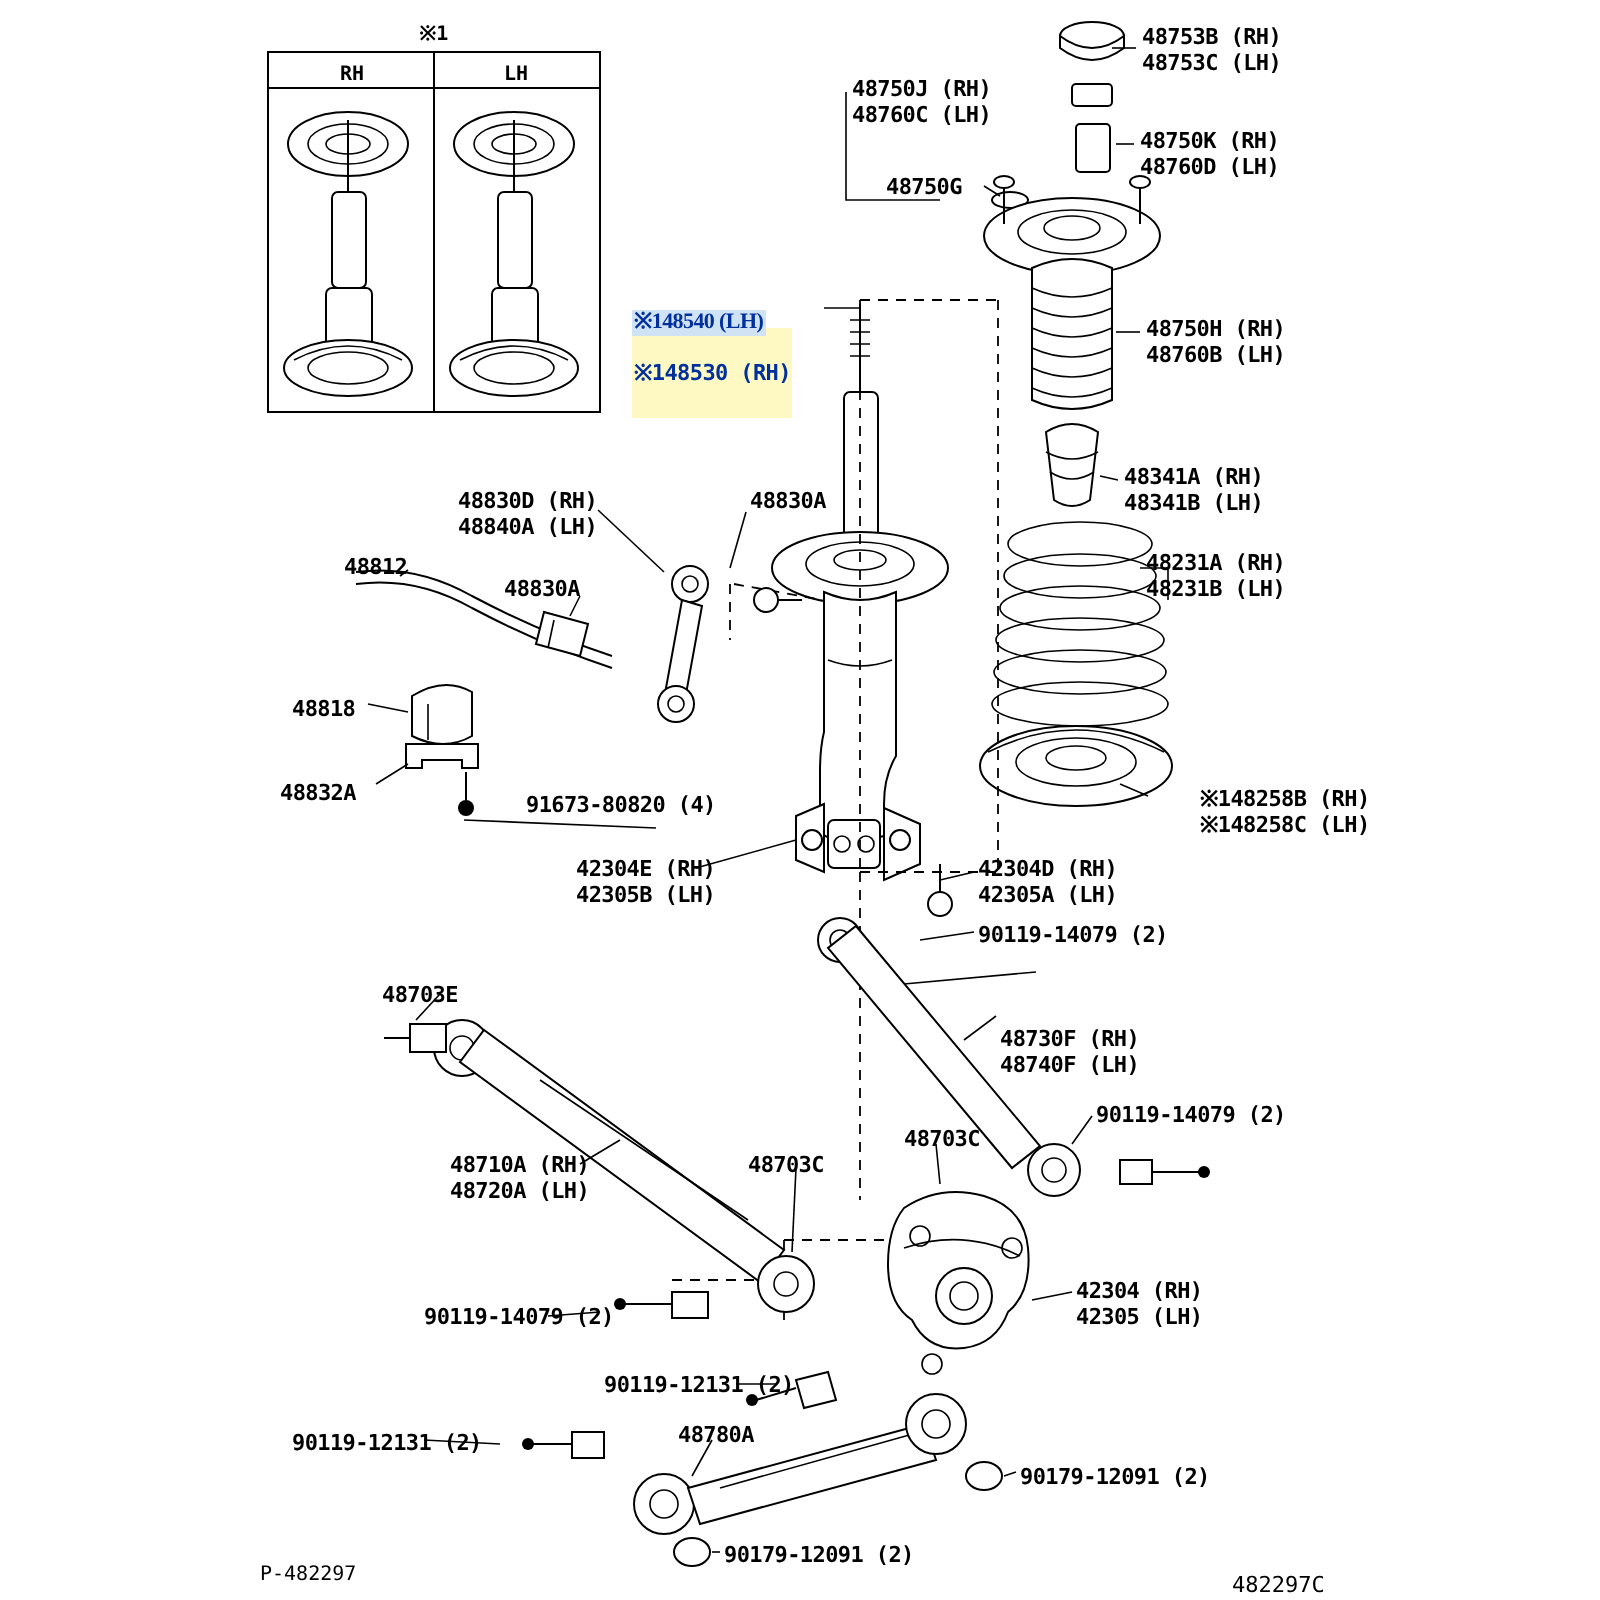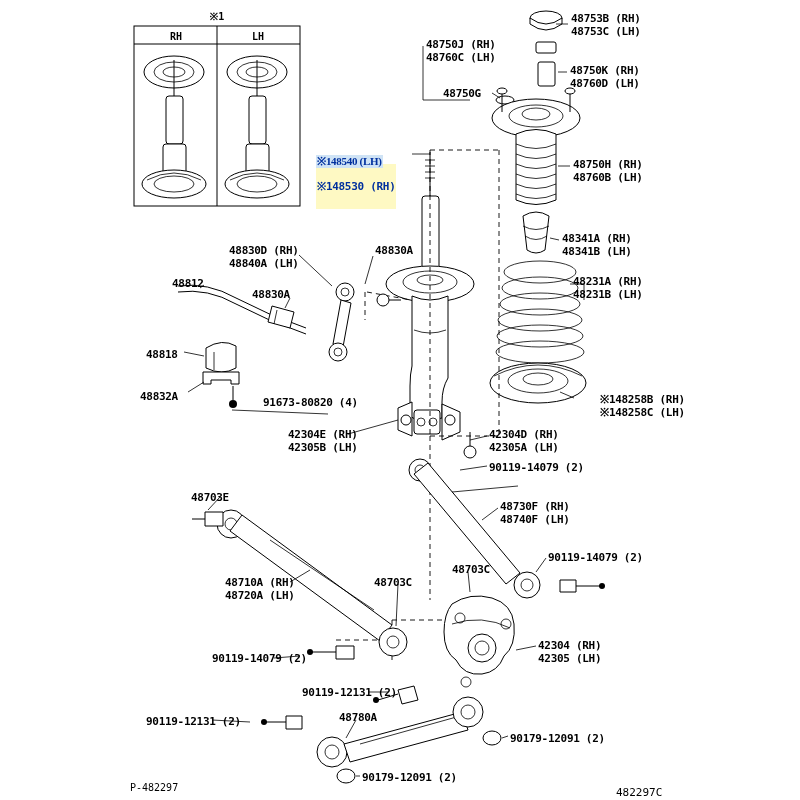--- a/index.html
+++ b/index.html
@@ -319,21 +319,21 @@
       <div class="lbl" style="left: 172px; top: 277px;"><div>48812</div></div>
       <div class="lbl" style="left: 252px; top: 288px;"><div>48830A</div></div>
       <div class="lbl" style="left: 146px; top: 348px;"><div>48818</div></div>
       <div class="lbl" style="left: 140px; top: 390px;"><div>48832A</div></div>
       <div class="lbl" style="left: 576px; top: 393px; margin-left: 24px;"><div>※148258B (RH)</div><div>※148258C (LH)</div></div>
       <div class="lbl" style="left: 263px; top: 396px;"><div>91673-80820 (4)</div></div>
       <div class="lbl" style="left: 288px; top: 428px;"><div>42304E (RH)</div><div>42305B (LH)</div></div>
       <div class="lbl" style="left: 489px; top: 428px;"><div>42304D (RH)</div><div>42305A (LH)</div></div>
       <div class="lbl" style="left: 489px; top: 461px;"><div>90119-14079 (2)</div></div>
       <div class="lbl" style="left: 191px; top: 491px;"><div>48703E</div></div>
-      <div class="lbl" style="left: 500px; top: 500px;"><div>48730F (RH)</div><div>48740F (LH)</div></div>
+      <div class="lbl" style="left: 500px; top: 513px;"><div>48730F (RH)</div><div>48740F (LH)</div></div>
       <div class="lbl" style="left: 548px; top: 551px;"><div>90119-14079 (2)</div></div>
       <div class="lbl" style="left: 225px; top: 576px;"><div>48710A (RH)</div><div>48720A (LH)</div></div>
       <div class="lbl" style="left: 374px; top: 576px;"><div>48703C</div></div>
       <div class="lbl" style="left: 452px; top: 563px;"><div>48703C</div></div>
       <div class="lbl" style="left: 538px; top: 639px;"><div>42304 (RH)</div><div>42305 (LH)</div></div>
       <div class="lbl" style="left: 212px; top: 652px;"><div>90119-14079 (2)</div></div>
       <div class="lbl" style="left: 302px; top: 686px;"><div>90119-12131 (2)</div></div>
       <div class="lbl" style="left: 146px; top: 715px;"><div>90119-12131 (2)</div></div>
       <div class="lbl" style="left: 339px; top: 711px;"><div>48780A</div></div>
       <div class="lbl" style="left: 510px; top: 732px;"><div>90179-12091 (2)</div></div>

